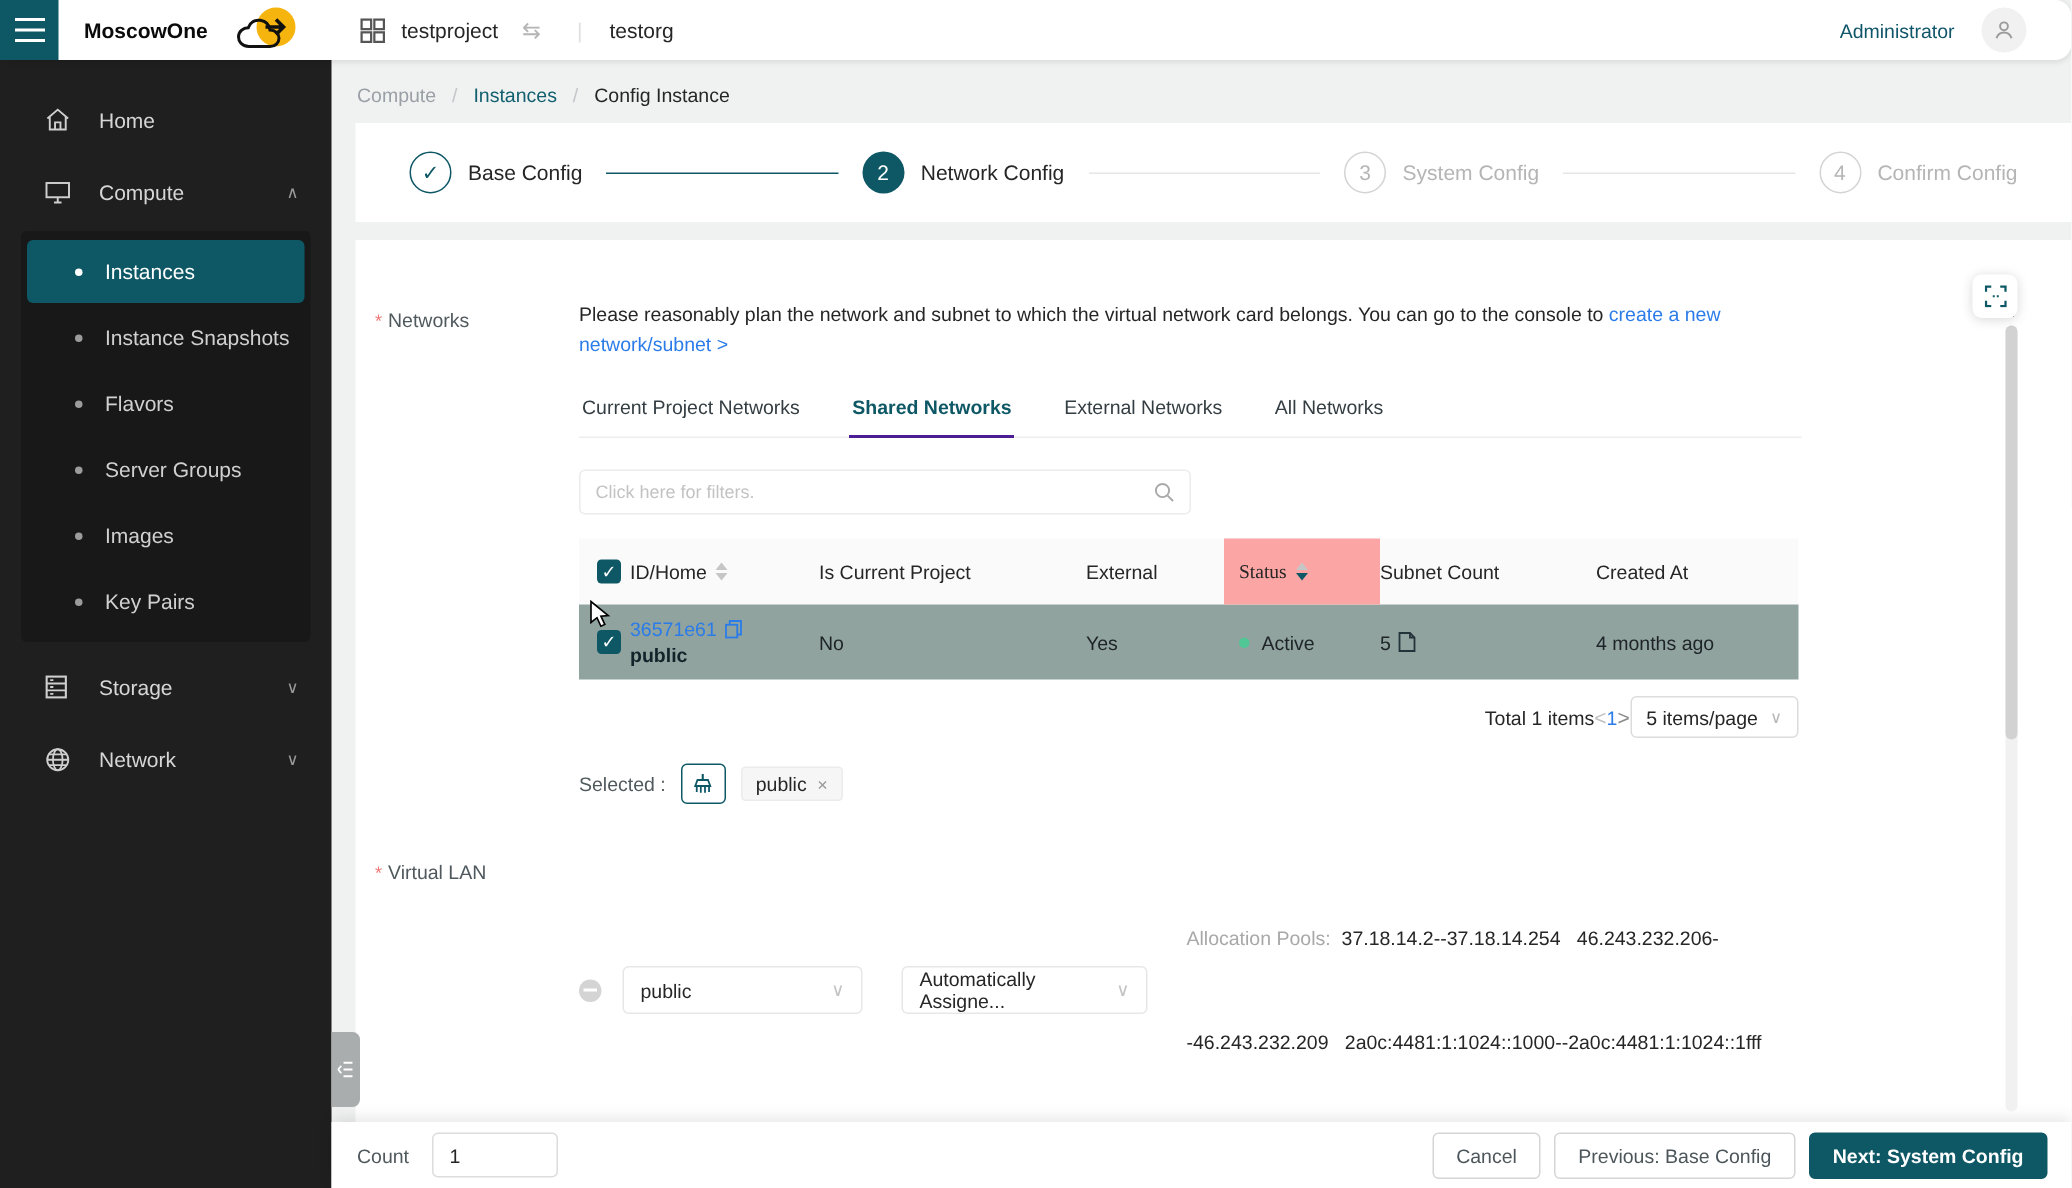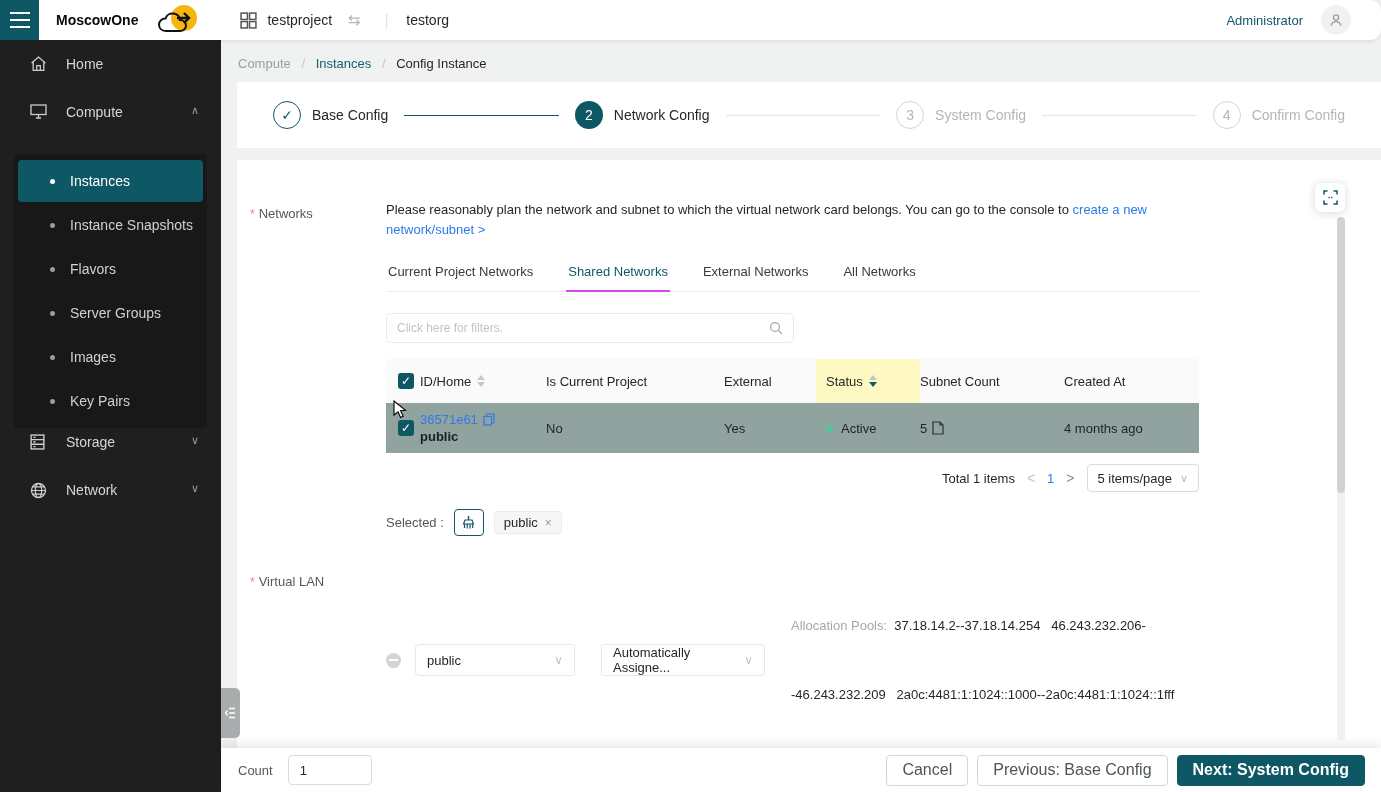--- a/index.html
+++ b/index.html
@@ -15,21 +15,21 @@
   .proj-switch { display:flex; align-items:center; margin-left:36px; gap:10px; font-size:14px; color:#262626; }
   .swap-glyph { color:#b5b5b5; font-size:15px; margin:0 6px; cursor:pointer; }
   .pipe-glyph { color:#e0e0e0; margin:0 8px; }
   .topbar-right { margin-left:auto; display:flex; align-items:center; gap:18px; padding-right:30px; }
   .admin-name { color:#10566a; font-size:13px; cursor:pointer; }
   .avatar { width:30px; height:30px; border-radius:50%; background:#f1f1f1; display:flex; align-items:center; justify-content:center; cursor:pointer; }
 
   
   .shell { display:flex; height:752px; }
   .sidebar { width:221px; background:#1f1f1f; padding-top:16px; flex:none; }
-  .side-item { display:flex; height:48px; padding:0 22px 0 30px; color:#d6d6d6; font-size:14px; cursor:pointer; }
+  .side-item { display:flex; align-items:center; height:48px; padding:0 22px 0 30px; color:#d6d6d6; font-size:14px; cursor:pointer; }
   .side-item .s-ico { width:17px; margin-right:19px; display:flex; }
   .side-item .chev { margin-left:auto; color:#9b9b9b; font-size:11px; }
   .submenu { background:#181818; margin:2px 14px 6px 14px; border-radius:4px; padding:4px 4px; }
   .sub-item { display:flex; align-items:center; height:42px; padding-left:32px; margin:2px 0; color:#d0d0d0; font-size:14px; border-radius:4px; cursor:pointer; }
   .sub-item .dot { width:5px; height:5px; border-radius:50%; background:#9c9c9c; margin-right:15px; }
   .sub-item.active { background:#0e5866; color:#fff; }
   .sub-item.active .dot { background:#fff; }
 
   .content { flex:1; display:flex; flex-direction:column; min-width:0; }
 
@@ -56,48 +56,48 @@
   .form-row { display:flex; }
   .row-label { width:149px; padding:6px 0 0 13px; color:#50595d; font-size:13px; flex:none; }
   .req { color:#f07a7a; margin-right:4px; font-size:12px; }
   .row-content { width:815px; }
 
   .net-desc { color:#262626; line-height:20px; }
   .net-desc a { color:#2b7ce9; text-decoration:none; cursor:pointer; }
 
   .tabs { display:flex; gap:31px; margin-top:14px; border-bottom:1px solid #ededed; }
   .tab { padding:10px 2px 11px; font-size:13px; color:#333d42; cursor:pointer; }
-  .tab.active { color:#0e5866; font-weight:normal; border-bottom:2px solid #d946ef; margin-bottom:-1px; }
+  .tab.active { color:#0e5866; font-weight:bold; border-bottom:2px solid #4c1d95; margin-bottom:-1px; }
 
   .filter-box { margin-top:21px; width:408px; height:30px; border:1px solid #ececec; border-radius:4px; background:#fff; display:flex; align-items:center; padding:0 10px; }
   .filter-box input { border:none; outline:none; flex:1; font-size:12px; color:#be185d; font-family:inherit; background:transparent; }
   .filter-box input::placeholder { color:#c3c3c3; }
 
   .net-table { margin-top:16px; width:813px; }
   .t-head { display:flex; background:#fafafa; height:44px; align-items:center; font-size:13px; color:#262626; }
   .t-row { display:flex; background:#90a39f; height:50px; align-items:center; font-size:13px; color:#1d2326; }
   .c-check { width:34px; padding-left:12px; }
   .c-id { width:126px; } .c-proj { width:178px; } .c-ext { width:92px; }
   .c-status { width:104px; padding-left:10px; } .c-subnet { width:144px; } .c-created { width:135px; }
-  .t-head .c-status { background:#fef9c3; height:44px; display:flex; align-items:center; }
+  .t-head .c-status { background:#fca5a5; height:44px; display:flex; align-items:center;font-family:Liberation Serif, serif; }
   .sorter { display:inline-flex; flex-direction:column; gap:2px; margin-left:6px; vertical-align:middle; cursor:pointer; }
   .car { width:0; height:0; border-left:4px solid transparent; border-right:4px solid transparent; }
   .car.up { border-bottom:5px solid #c6c6c6; }
   .car.down { border-top:5px solid #c6c6c6; }
   .car.down.on { border-top-color:#0e5866; }
   .th-flex { display:flex; align-items:center; }
   .checkbox { width:16px; height:16px; border-radius:3px; background:#0e5866; color:#fff; font-size:12px; display:flex; align-items:center; justify-content:center; cursor:pointer; }
   .id-cell { display:flex; flex-direction:column; justify-content:center; line-height:17px; }
   .id-link { color:#2b7ce9; cursor:pointer; display:flex; align-items:center; gap:5px; }
   .id-name { font-weight:bold; color:#14222a; }
   .status-cell { display:flex; align-items:center; gap:8px; }
   .dot-green { width:7px; height:7px; border-radius:50%; background:#52c796; }
   .subnet-cell { display:flex; align-items:center; gap:5px; }
 
-  .pagination { margin-top:11px; display:flex; justify-content:flex-end; align-items:center; gap:12px; font-size:13px; color:#262626; width:813px; }
+  .pagination { margin-top:11px; display:flex; justify-content:flex-end; align-items:center; gap:0; font-size:13px; color:#262626; width:813px; }
   .pg-lt { color:#c2c2c2; cursor:pointer; font-size:14px; }
   .pg-gt { color:#8c8c8c; cursor:pointer; font-size:14px; }
   .pg-num { color:#2b7ce9; cursor:pointer; }
   .pg-size { border:1px solid #dcdcdc; border-radius:4px; height:28px; display:flex; align-items:center; gap:8px; padding:12px 10px; cursor:pointer; }
   .pg-size .sel-arrow { color:#b9b9b9; font-size:11px; }
 
   .selected-line { margin-top:17px; display:flex; align-items:center; gap:10px; color:#50595d; }
   .broom-btn { width:30px; height:27px; border:1px solid #0e5866; border-radius:4px; background:#fff; display:flex; align-items:center; justify-content:center; cursor:pointer; }
   .chip { background:#f6f6f6; border:1px solid #ececec; border-radius:3px; padding:3px 9px; color:#262626; display:flex; align-items:center; gap:7px; }
   .chip .x { color:#9a9a9a; cursor:pointer; font-size:12px; }
@@ -111,21 +111,21 @@
   .sel-arrow { color:#c3c3c3; font-size:12px; }
   .alloc { margin-left:26px; font-size:13px; line-height:23px; white-space:pre; }
   .alloc .lbl { color:#a8a8a8; }
   .alloc .val { color:#262626; }
 
   
   .footer { height:44px; background:#fff; display:flex; align-items:center; padding:0 16px 0 17px; box-shadow:0 -3px 10px rgba(0,0,0,.10); position:relative; z-index:10; flex:none;justify-content:space-between; }
   .count-label { color:#50595d; margin-right:15px; }
   .count-input { width:84px; height:30px; border:1px solid #dcdcdc; border-radius:4px; padding:0 11px; font-size:13px; color:#262626; font-family:inherit; outline:none; }
   .footer-btns { margin-left:auto; display:flex; gap:9px; }
-  .btn { height:31px; border-radius:4px; padding:0 15px; font-size:16px; background:#fff; border:1px solid #d5d5d5; color:#4c565a; cursor:pointer; font-family:inherit; }
+  .btn { height:31px; border-radius:4px; padding:0 15px; font-size:13px; background:#fff; border:1px solid #d5d5d5; color:#4c565a; cursor:pointer; font-family:inherit; }
   .btn-primary { background:#0e5866; border:1px solid #0e5866; color:#fff; font-weight:bold; }
 
   
   .fullscreen-btn { position:absolute; top:183px; right:36px; width:30px; height:29px; background:#fff; border-radius:6px; box-shadow:0 1px 8px rgba(0,0,0,.16); display:flex; align-items:center; justify-content:center; cursor:pointer; z-index:30; }
   .scroll-caret { position:absolute; top:203px; right:37px; color:#9b9b9b; font-size:9px; z-index:25; }
   .scroll-track { position:absolute; top:217px; right:36px; width:8px; height:524px; background:#f1f1f1; border-radius:4px; z-index:25; }
   .scroll-thumb { width:8px; height:276px; background:#d2d2d2; border-radius:4px; cursor:pointer; }
   .anchor-handle { position:absolute; left:221px; top:688px; width:19px; height:50px; background:#a9adae; border-radius:0 5px 5px 0; z-index:15; cursor:pointer; display:flex; align-items:center; justify-content:center; }
   .cursor { position:absolute; left:393px; top:400px; z-index:40; pointer-events:none; }
 </style>

